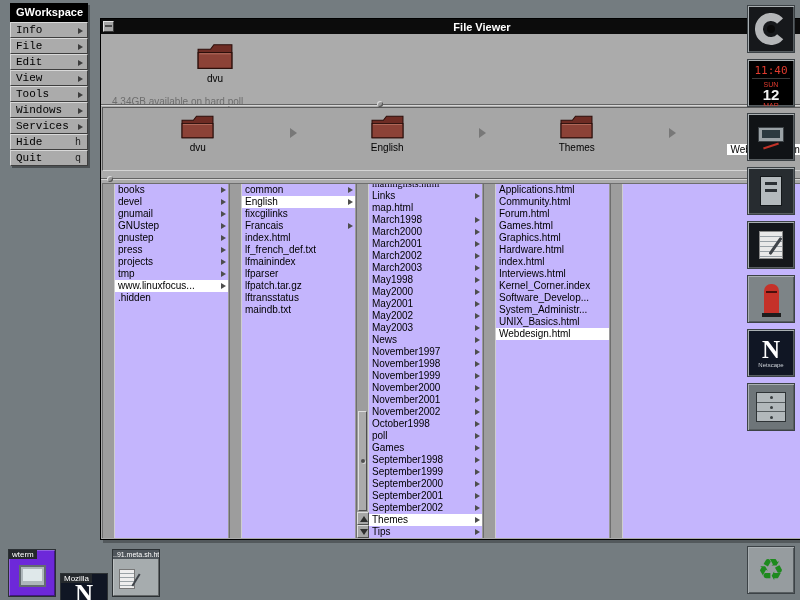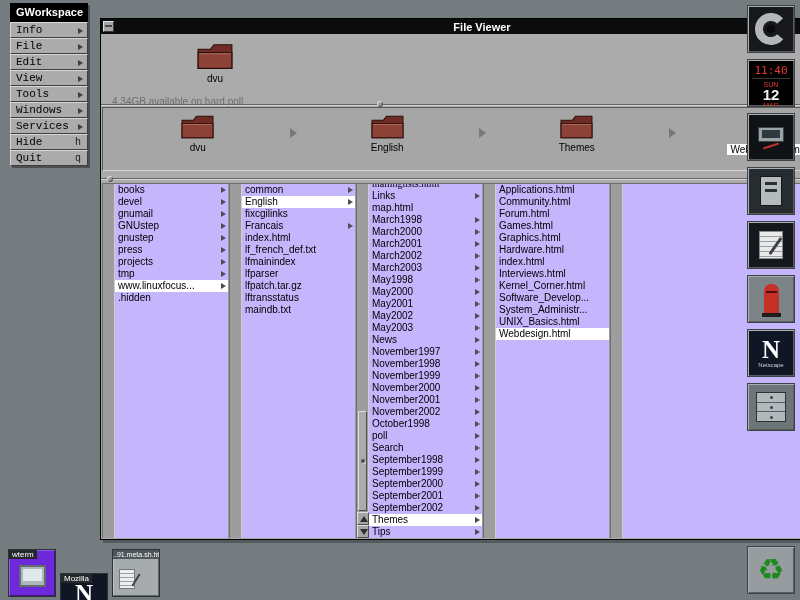--- a/index.html
+++ b/index.html
@@ -349,21 +349,21 @@
             <div class="row arrow"><span class="row-label">November2000</span></div>
 
             <div class="row arrow"><span class="row-label">November2001</span></div>
 
             <div class="row arrow"><span class="row-label">November2002</span></div>
 
             <div class="row arrow"><span class="row-label">October1998</span></div>
 
             <div class="row arrow"><span class="row-label">poll</span></div>
 
-            <div class="row arrow"><span class="row-label">Search</span></div>
+            <div class="row arrow"><span class="row-label">Games</span></div>
 
             <div class="row arrow"><span class="row-label">September1998</span></div>
 
             <div class="row arrow"><span class="row-label">September1999</span></div>
 
             <div class="row arrow"><span class="row-label">September2000</span></div>
 
             <div class="row arrow"><span class="row-label">September2001</span></div>
 
             <div class="row arrow"><span class="row-label">September2002</span></div>
@@ -387,21 +387,21 @@
             <div class="row"><span class="row-label">Games.html</span></div>
 
             <div class="row"><span class="row-label">Graphics.html</span></div>
 
             <div class="row"><span class="row-label">Hardware.html</span></div>
 
             <div class="row"><span class="row-label">index.html</span></div>
 
             <div class="row"><span class="row-label">Interviews.html</span></div>
 
-            <div class="row"><span class="row-label">Kernel_Corner.html</span></div>
+            <div class="row"><span class="row-label">Kernel_Corner.index</span></div>
 
             <div class="row"><span class="row-label">Software_Develop...</span></div>
 
             <div class="row"><span class="row-label">System_Administr...</span></div>
 
             <div class="row"><span class="row-label">UNIX_Basics.html</span></div>
 
             <div class="row selected"><span class="row-label">Webdesign.html</span></div>
 
         </div>

